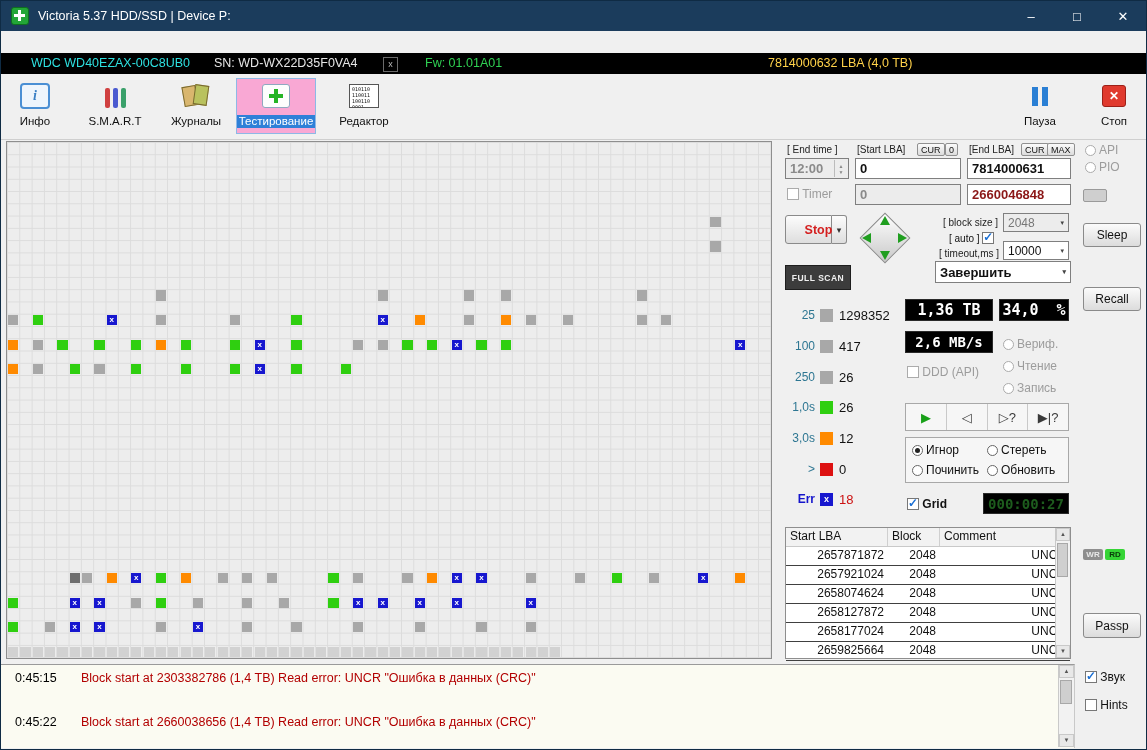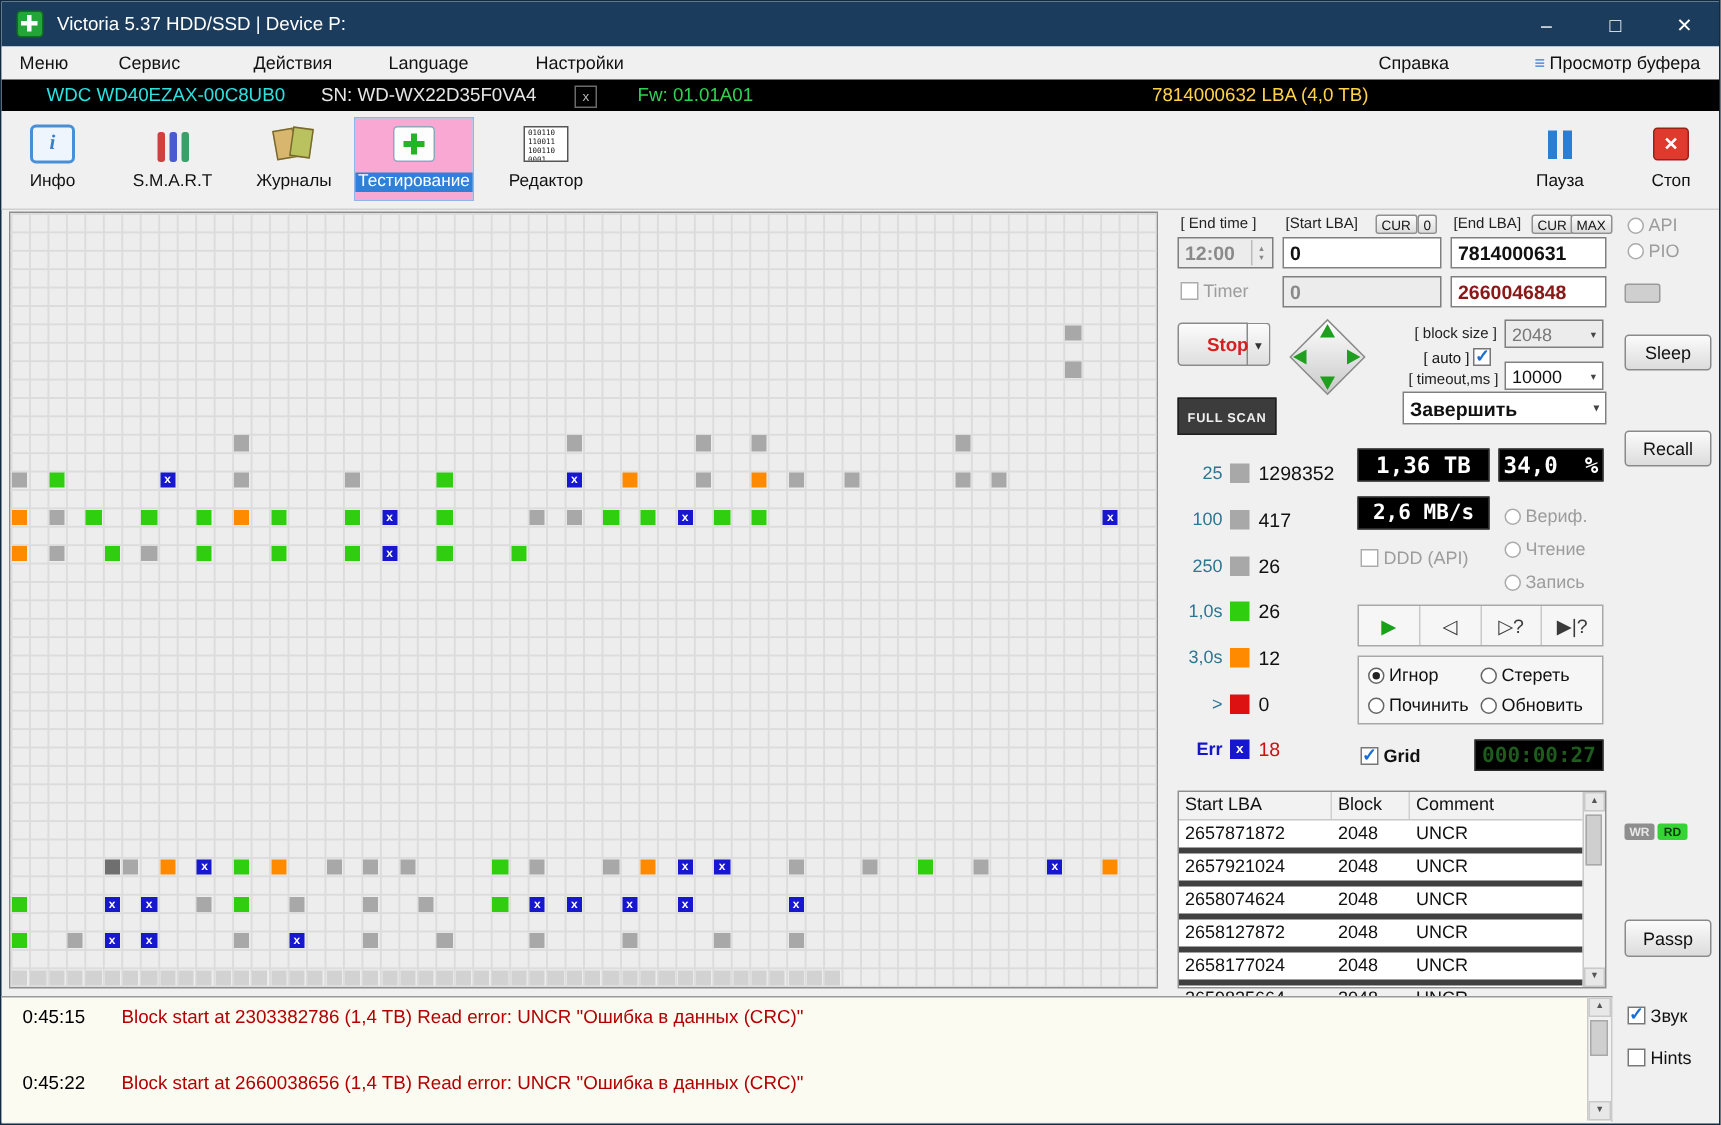--- a/index.html
+++ b/index.html
@@ -122,21 +122,21 @@
   .playbox{position:absolute;left:126px;top:262px;width:164px;height:28px;border:1px solid #a8a8a8;display:flex;box-sizing:border-box;background:#f6f6f6;}
   .pbt{flex:1;display:flex;align-items:center;justify-content:center;border-right:1px solid #c9c9c9;font-size:13px;color:#3a3a3a;}
   .pbt:last-child{border-right:none;}
   .pbt.green{color:#18a018;}
   .actbox{position:absolute;left:126px;top:296px;width:164px;height:46px;border:1px solid #a8a8a8;display:grid;grid-template-columns:1fr 1fr;align-items:center;padding:2px 6px;box-sizing:border-box;font-size:12px;background:#f6f6f6;}
   .actbox label{white-space:nowrap;}
 
   .dtable{position:absolute;left:6px;top:386px;width:286px;height:132px;border:1px solid #8e8e8e;background:#fff;box-sizing:border-box;}
   .thead{display:flex;height:18px;background:#f2f2f2;border-bottom:1px solid #c9c9c9;font-size:12px;}
   .th{padding:1px 4px;border-right:1px solid #cfcfcf;box-sizing:border-box;}
-  .trow{display:flex;height:18px;font-size:12px;border-bottom:4px solid #404040;}
+  .trow{display:flex;height:18px;font-size:12px;border-bottom:1px solid #404040;text-align:right;}
   .td{padding:1px 4px;box-sizing:border-box;white-space:nowrap;overflow:hidden;}
   .vsb{position:absolute;right:0;top:0;width:15px;height:130px;background:#f2f2f2;border-left:1px solid #c9c9c9;box-sizing:border-box;}
   .sbarrow{position:absolute;left:0;width:100%;height:13px;background:#e8e8e8;border:1px solid #c9c9c9;box-sizing:border-box;text-align:center;color:#555;}
   .sbarrow.top{top:0;}
   .sbarrow.bot{bottom:0;}
   .sbarrow::after{display:block;font-size:6px;line-height:10px;}
   .sbarrow.top::after{content:"▲";}
   .sbarrow.bot::after{content:"▼";}
   .sbthumb{position:absolute;left:1px;width:11px;background:#cfcfcf;border:1px solid #a8a8a8;box-sizing:border-box;}
 
@@ -164,31 +164,20 @@
   <div class="titlebar">
     <span class="appicon"></span>
     <span class="title">Victoria 5.37 HDD/SSD | Device P:</span>
     <div class="wbtns">
       <div class="wbtn">–</div>
       <div class="wbtn">□</div>
       <div class="wbtn">✕</div>
     </div>
   </div>
 
-  <div class="menubar">
-    <span class="mitem" style="left:12px">Меню</span>
-    <span class="mitem" style="left:78px">Сервис</span>
-    <span class="mitem" style="left:168px">Действия</span>
-    <span class="mitem" style="left:258px">Language</span>
-    <span class="mitem" style="left:356px">Настройки</span>
-    <span class="mitem" style="left:918px">Справка</span>
-    <span class="mitem" style="left:1022px">
-      <span class="bufico"></span><span>Просмотр буфера</span>
-    </span>
-  </div>
 
   <div class="devicebar">
     <span class="dspan c-model" style="left:30px">WDC WD40EZAX-00C8UB0</span>
     <span class="dspan c-serial" style="left:213px">SN: WD-WX22D35F0VA4</span>
     <span class="dx">x</span>
     <span class="dspan c-fw" style="left:424px">Fw: 01.01A01</span>
     <span class="dspan c-cap" style="left:767px">7814000632 LBA (4,0 TB)</span>
   </div>
 
   <div class="toolbar">

